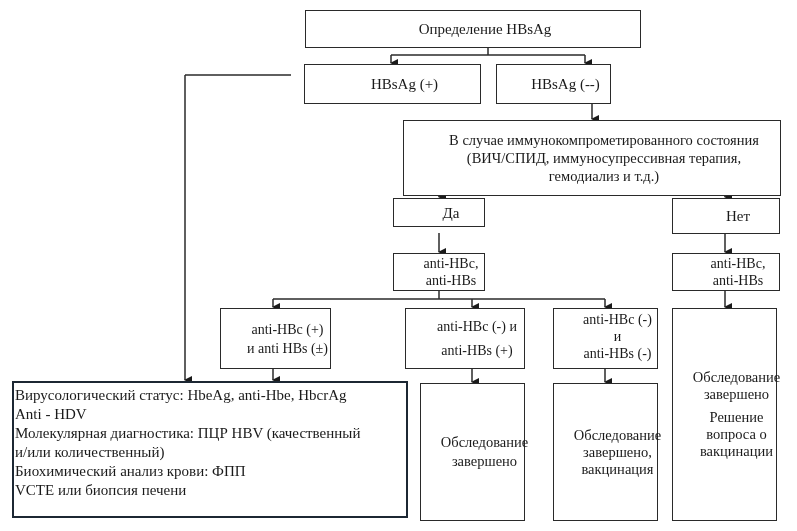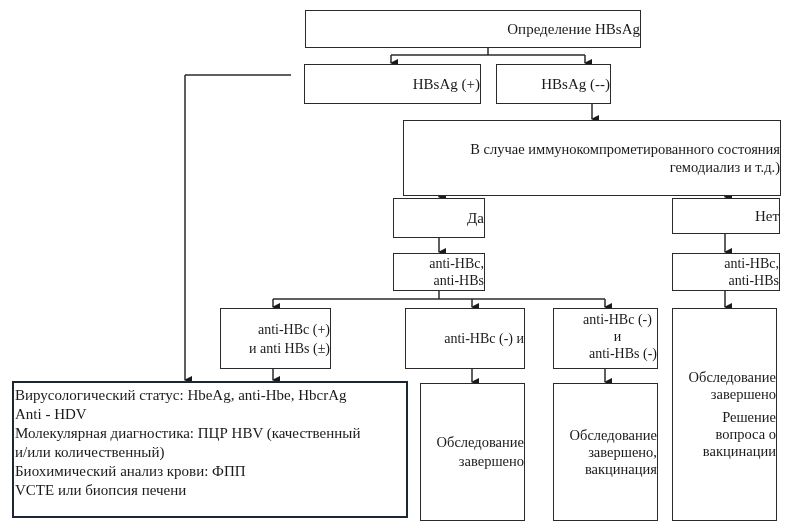--- a/index.html
+++ b/index.html
@@ -1,19 +1,19 @@
 <!DOCTYPE html>
 <html><head>
 <meta charset="utf-8">
 <style>
   html, body { margin: 0; padding: 0; background: #ffffff; }
   body { width: 797px; height: 531px; position: relative; overflow: hidden;
          font-family: "Liberation Serif", "DejaVu Serif", serif; color: #1a1a1a; }
   .box { position: absolute; box-sizing: border-box; border: 1.5px solid #2a2a2a; background: #fff;
-         display: flex; flex-direction: column; align-items: flex-end; justify-content: center;
+         display: flex; flex-direction: column; align-items: center; justify-content: center;
          text-align: center; font-size: 15px; line-height: 18px; padding-left: 24px; }
   .box span { display: block; }
   .bigbox { position: absolute; box-sizing: border-box; border: 2.5px solid #1c2733; background: #fff;
             font-size: 15px; line-height: 19px; padding: 3px 1px; }
   .bigbox span { display: block; white-space: nowrap; }
   svg.connectors { position: absolute; left: 0; top: 0; pointer-events: none; }
   .gap { height: 6px; }
 </style>
 </head>
 <body>
@@ -65,24 +65,25 @@
 <div class="box" style="left:304px;top:64px;width:177px;height:40px;">
   <span>HBsAg (+)</span>
 </div>
 
 <div class="box" style="left:496px;top:64px;width:115px;height:40px;">
   <span>HBsAg (--)</span>
 </div>
 
 <div class="box" style="left:403px;top:120px;width:378px;height:76px;font-size:14.5px;">
   <span>В случае иммунокомпрометированного состояния</span>
+  <span>(ВИЧ/СПИД, иммуносупрессивная терапия,</span>
   <span>гемодиализ и т.д.)</span>
 </div>
 
-<div class="box" style="left:393px;top:198px;width:92px;height:40px;">
+<div class="box" style="left:393px;top:198px;width:92px;height:29px;">
   <span>Да</span>
 </div>
 
 <div class="box" style="left:672px;top:198px;width:108px;height:36px;">
   <span>Нет</span>
 </div>
 
 <div class="box" style="left:393px;top:253px;width:92px;height:38px;font-size:14px;line-height:17px;">
   <span>anti-HBc,</span>
   <span>anti-HBs</span>
@@ -93,20 +94,21 @@
   <span>anti-HBs</span>
 </div>
 
 <div class="box" style="left:220px;top:308px;width:111px;height:61px;font-size:14px;line-height:19px;">
   <span>anti-HBc (+)</span>
   <span>и anti HBs (±)</span>
 </div>
 
 <div class="box" style="left:405px;top:308px;width:120px;height:61px;font-size:14px;line-height:24px;">
   <span>anti-HBc (-) и</span>
+  <span>anti-HBs (+)</span>
 </div>
 
 <div class="box" style="left:553px;top:308px;width:105px;height:61px;font-size:14px;line-height:17px;justify-content:flex-start;padding-top:2px;">
   <span>anti-HBc (-) и</span>
   <span>anti-HBs (-)</span>
 </div>
 
 <div class="bigbox" style="left:12px;top:381px;width:396px;height:137px;">
   <span>Вирусологический статус: HbeAg, anti-Hbe, HbcrAg</span>
   <span>Anti - HDV</span>

